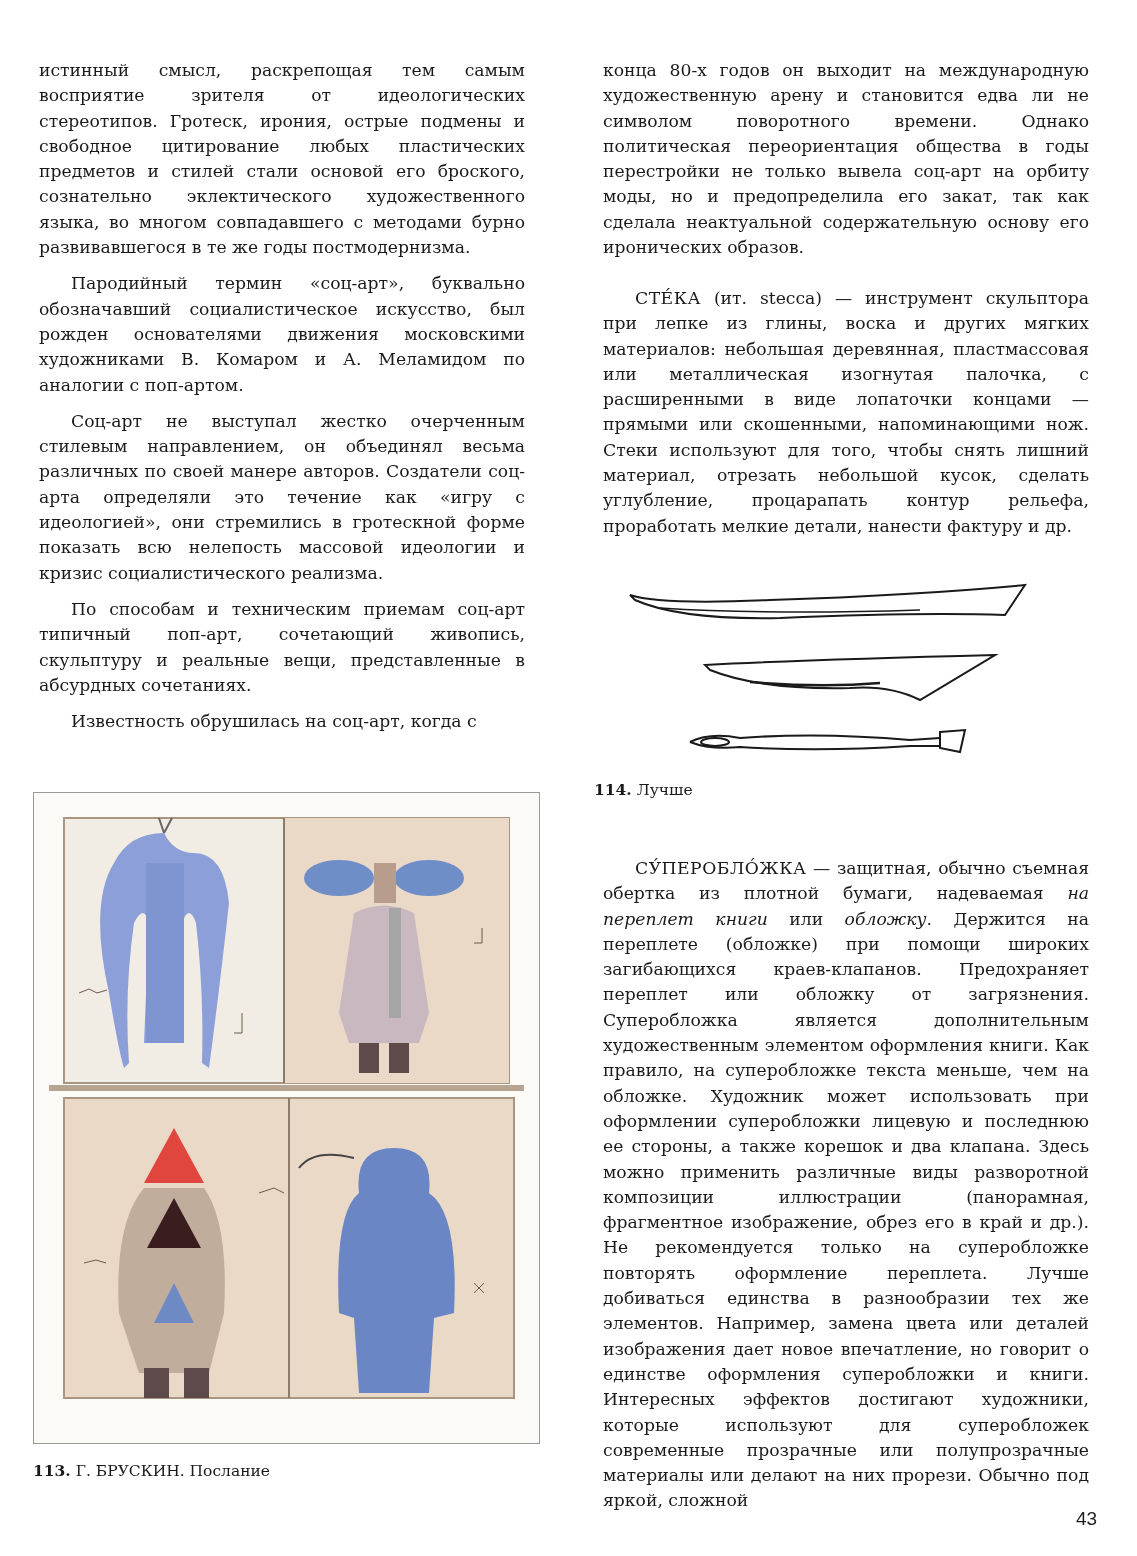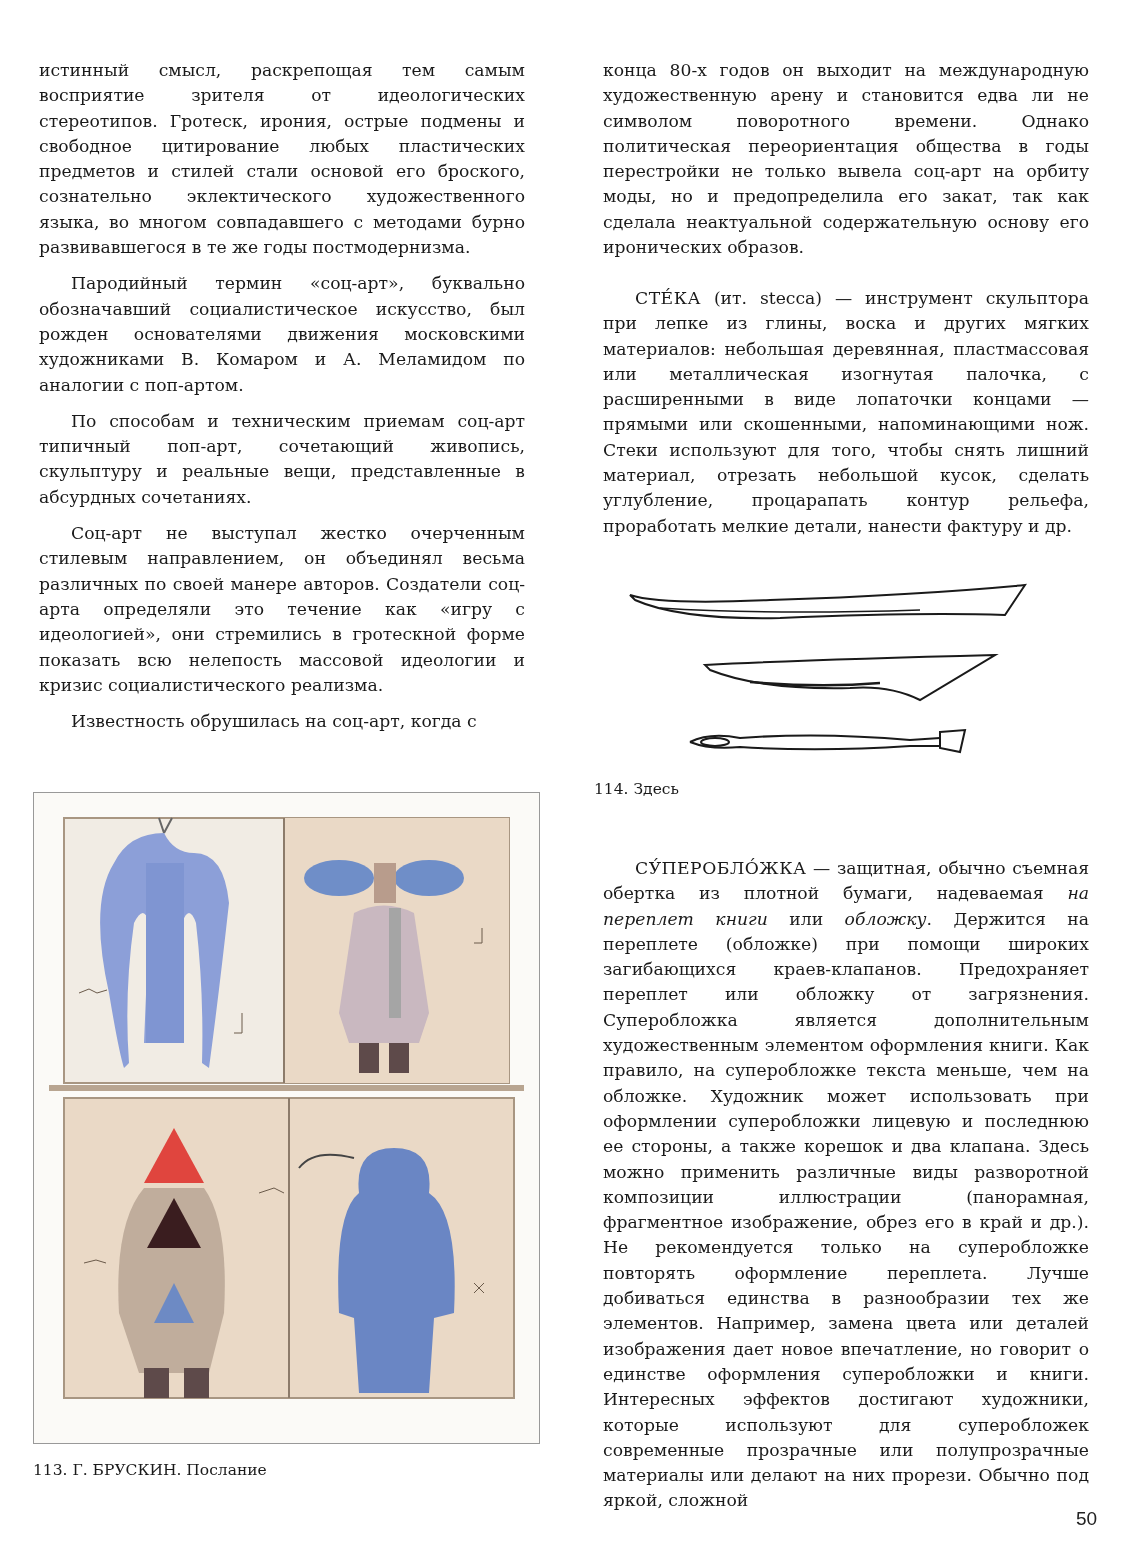--- a/index.html
+++ b/index.html
@@ -8,37 +8,37 @@
   .col { position: absolute; font-size: 17.2px; line-height: 25.3px; text-align: justify; }
   .col p { margin: 11px; text-indent: 0; }
   .col p.ind { text-indent: 32px; }
   #left-col { left: 28px; top: 47px; width: 508px; }
   #right-col-top { left: 592px; top: 47px; width: 508px; }
   #steka { left: 592px; top: 275px; width: 508px; }
   #super { left: 592px; top: 845px; width: 508px; }
   .term { font-weight: normal; letter-spacing: 0.5px; }
   em { font-style: italic; }
   .caption { position: absolute; font-size: 15.5px; }
-  .caption b { font-weight: normal; }
+  .caption b { font-weight: bold; }
   #fig114-caption { left: 594px; top: 780px; }
   #fig113-caption { left: 33px; top: 1461px; }
   #page-number { position: absolute; left: 1076px; top: 1508px; font-family: "Liberation Sans", sans-serif; font-size: 19px; color: #222; }
   #tools-figure { position: absolute; left: 620px; top: 570px; width: 430px; height: 200px; }
   #painting { position: absolute; left: 33px; top: 792px; width: 505px; height: 650px;
               border: 1px solid #999; background: #fbfaf7; }
   .stray-dot { position: absolute; left: 309px; top: 717px; width: 2px; height: 2px; background: #999; }
 </style>
 </head>
 <body>
 
 <div id="left-col" class="col">
   <p>истинный смысл, раскрепощая тем самым восприятие зрителя от идеологических стереотипов. Гротеск, ирония, острые подмены и свободное цитирование любых пластических предметов и стилей стали основой его броского, сознательно эклектического художественного языка, во многом совпадавшего с методами бурно развивавшегося в те же годы постмодернизма.</p>
   <p class="ind">Пародийный термин «соц-арт», буквально обозначавший социалистическое искусство, был рожден основателями движения московскими художниками В. Комаром и А. Меламидом по аналогии с поп-артом.</p>
+  <p class="ind">Соц-арт не выступал жестко очерченным стилевым направлением, он объединял весьма различных по своей манере авторов. Создатели соц-арта определяли это течение как «игру с идеологией», они стремились в гротескной форме показать всю нелепость массовой идеологии и кризис социалистического реализма.</p>
   <p class="ind">По способам и техническим приемам соц-арт типичный поп-арт, сочетающий живопись, скульптуру и реальные вещи, представленные в абсурдных сочетаниях.</p>
-  <p class="ind">Соц-арт не выступал жестко очерченным стилевым направлением, он объединял весьма различных по своей манере авторов. Создатели соц-арта определяли это течение как «игру с идеологией», они стремились в гротескной форме показать всю нелепость массовой идеологии и кризис социалистического реализма.</p>
   <p class="ind">Известность обрушилась на соц-арт, когда с</p>
 </div>
 <div class="stray-dot"></div>
 
 <div id="painting">
   <svg width="505" height="650" viewBox="0 0 505 650">
 
     <rect x="30" y="25" width="445" height="265" fill="#f1ece4" stroke="#a89682" stroke-width="2"></rect>
     <rect x="250" y="25" width="225" height="265" fill="#ead9c6"></rect>
     <line x1="250" y1="25" x2="250" y2="290" stroke="#8c7b6a" stroke-width="2"></line>
@@ -107,19 +107,19 @@
     <path d="M85 95 Q180 90 375 85 L300 130 Q270 115 230 118 Q140 120 90 100 Z"></path>
     <path d="M130 112 Q200 118 260 113" stroke-width="2.5"></path>
   </g>
   <g fill="none" stroke="#1a1a1a" stroke-width="2">
     <path d="M70 172 Q90 162 120 168 Q200 162 290 170 L320 168"></path>
     <path d="M70 172 Q90 180 120 177 Q200 182 290 176 L320 176"></path>
     <path d="M320 162 L345 160 L340 182 L320 178 Z"></path>
     <ellipse cx="95" cy="172" rx="14" ry="4"></ellipse>
   </g>
 </svg>
-<div id="fig114-caption" class="caption"><b>114.</b><span> Здесь</span></div>
+<div id="fig114-caption" class="caption"><b>114.</b><span> Лучше</span></div>
 
 <div id="super" class="col">
   <p class="ind"><span class="term">СУ́ПЕРОБЛО́ЖКА</span><span> — </span><span>защитная, обычно съемная обертка из плотной бумаги, надеваемая </span><em>на переплет книги</em><span> или </span><em>обложку</em><span>. Держится на переплете (обложке) при помощи широких загибающихся краев-клапанов. Предохраняет переплет или обложку от загрязнения. Суперобложка является дополнительным художественным элементом оформления книги. Как правило, на суперобложке текста меньше, чем на обложке. Художник может использовать при оформлении суперобложки лицевую и последнюю ее стороны, а также корешок и два клапана. Здесь можно применить различные виды разворотной композиции иллюстрации (панорамная, фрагментное изображение, обрез его в край и др.). Не рекомендуется только на суперобложке повторять оформление переплета. Лучше добиваться единства в разнообразии тех же элементов. Например, замена цвета или деталей изображения дает новое впечатление, но говорит о единстве оформления суперобложки и книги. Интересных эффектов достигают художники, которые используют для суперобложек современные прозрачные или полупрозрачные материалы или делают на них прорези. Обычно под яркой, сложной</span></p>
 </div>
 
-<div id="page-number">50</div>
+<div id="page-number">43</div>
 
 </body></html>

